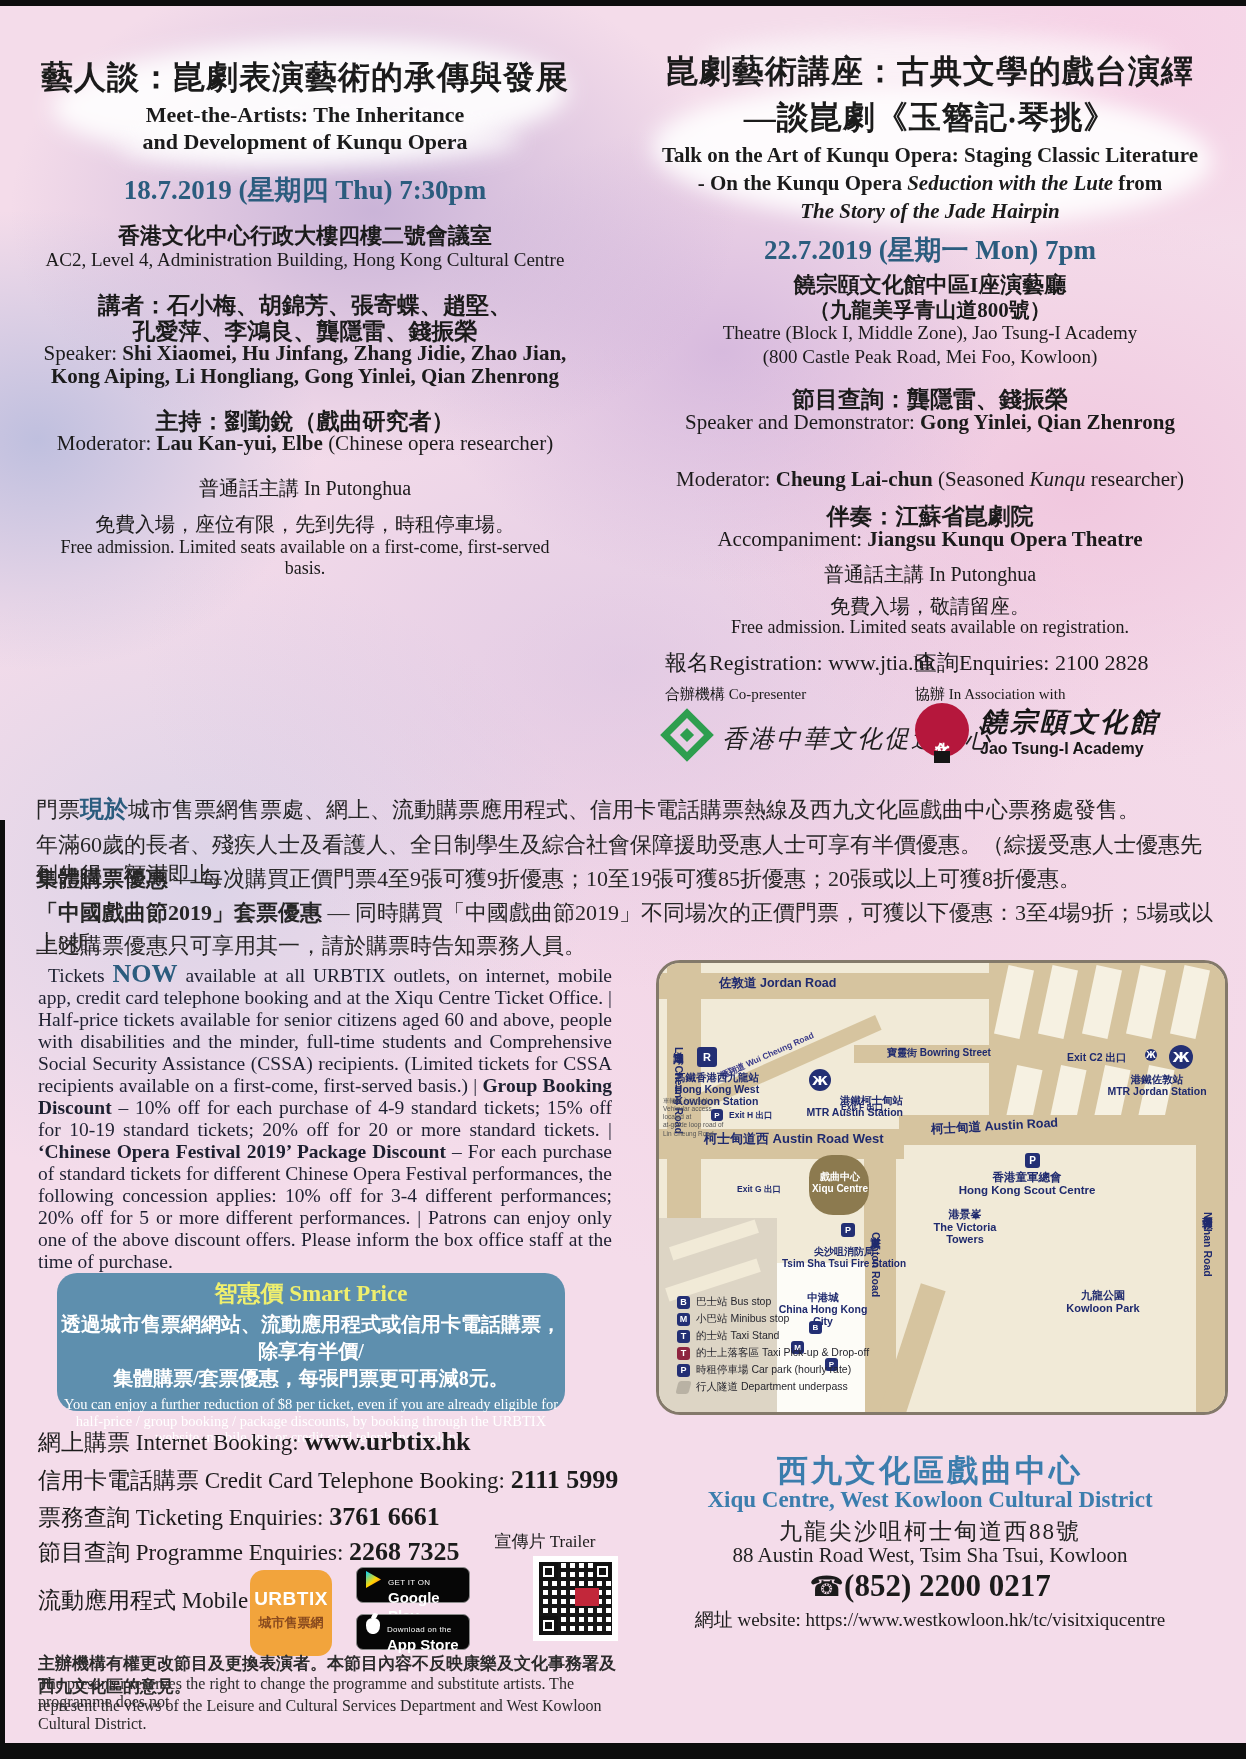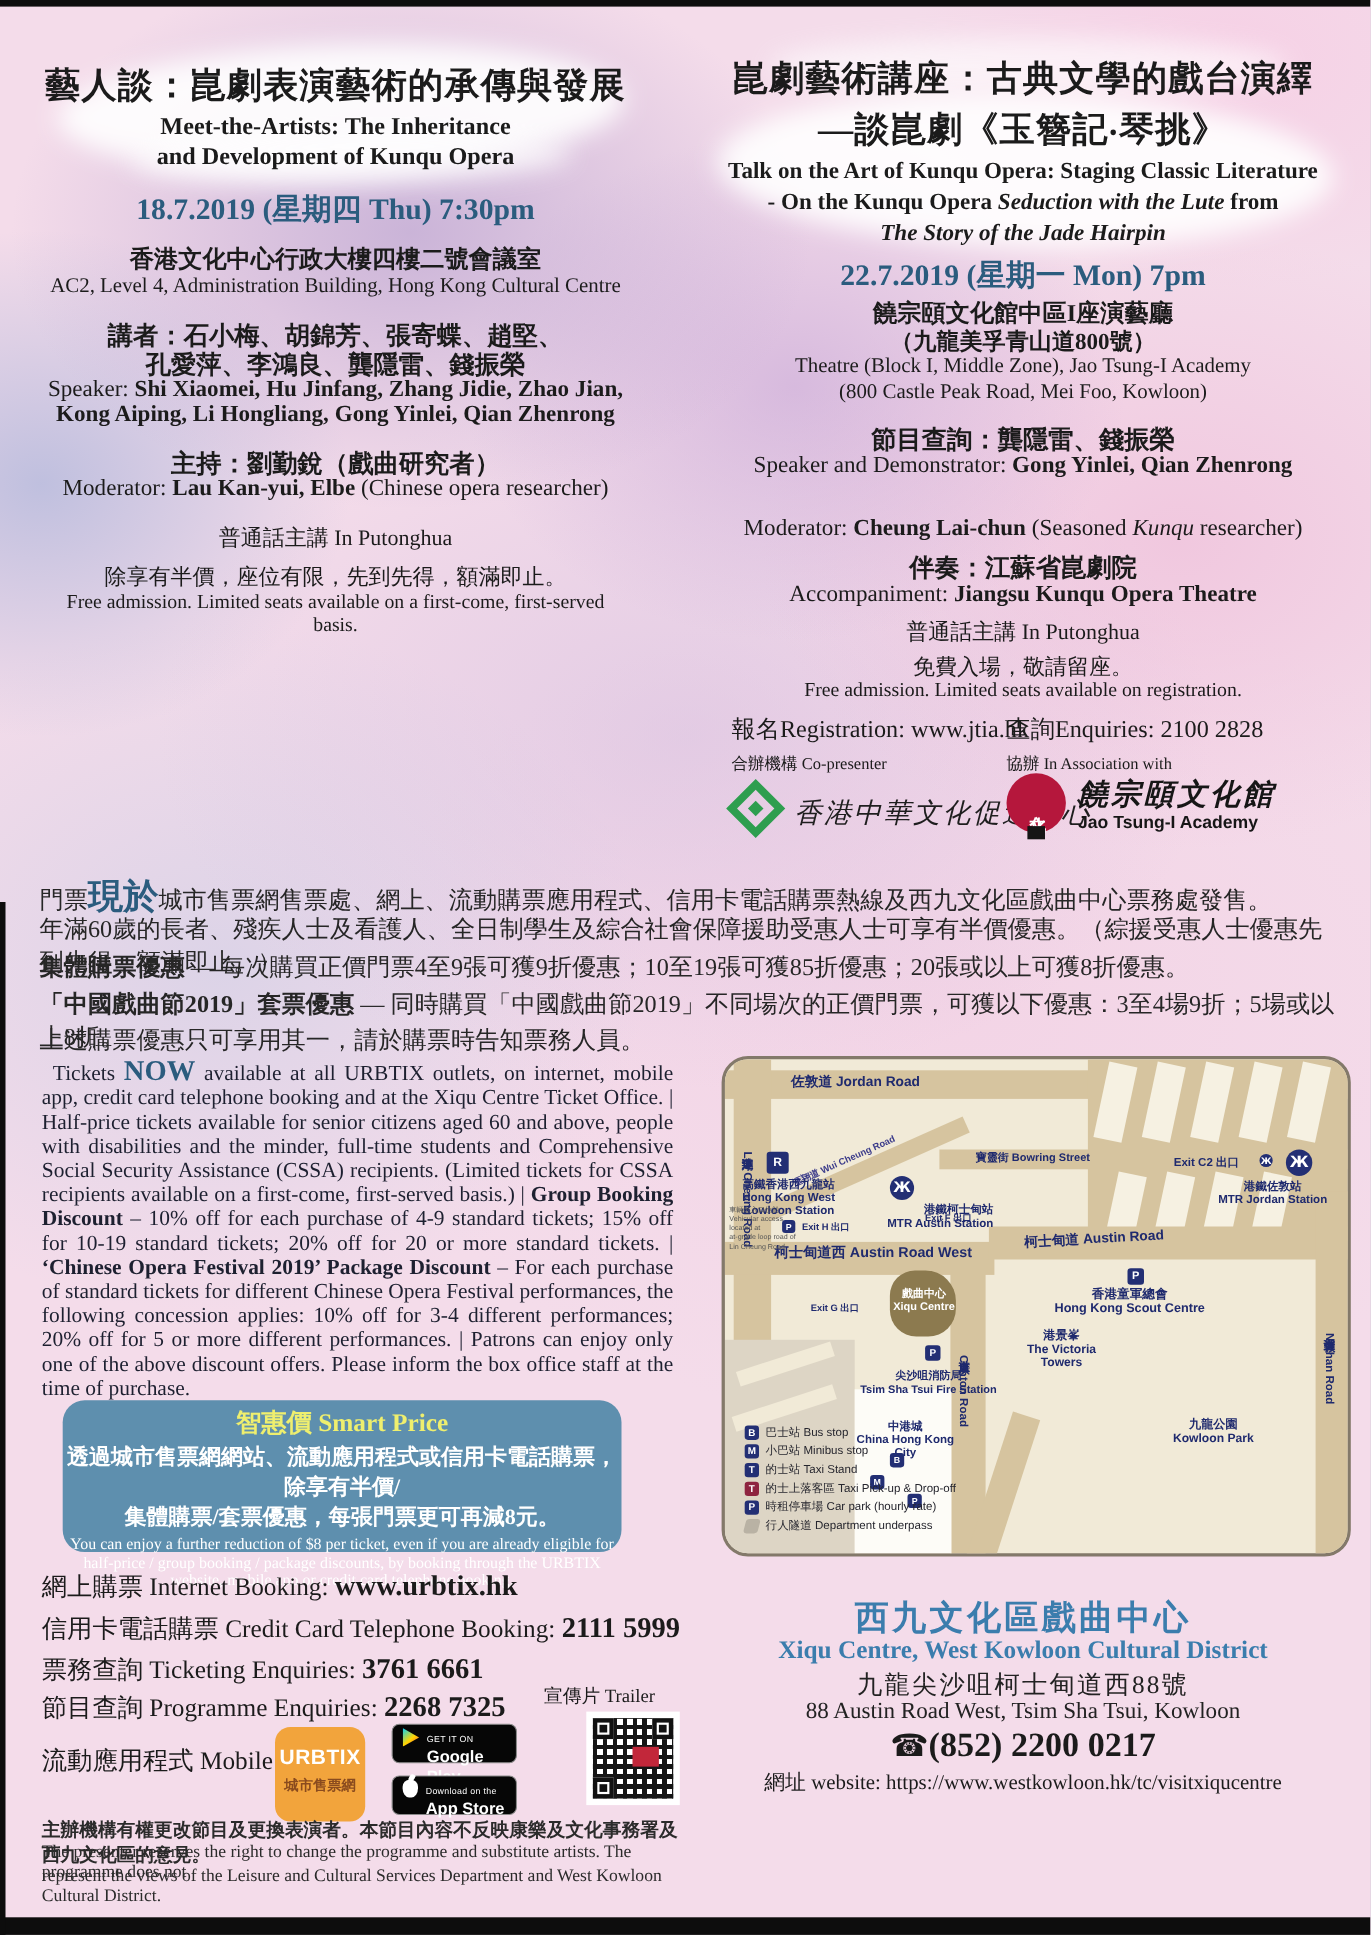--- a/index.html
+++ b/index.html
@@ -92,21 +92,21 @@
   <div class="abs ctr b teal" style="left:40px;top:172px;width:530px;font-size:27px;">18.7.2019 (星期四 Thu) 7:30pm</div>
   <div class="abs ctr" style="left:40px;top:221px;width:530px;font-size:22px;font-weight:600;text-align:center;">香港文化中心行政大樓四樓二號會議室</div>
   <div class="abs ctr" style="left:40px;top:249px;width:530px;font-size:19px;">AC2, Level 4, Administration Building, Hong Kong Cultural Centre</div>
   <div class="abs ctr b" style="left:40px;top:290px;width:530px;font-size:23px;">講者：石小梅、胡錦芳、張寄蝶、趙堅、</div>
   <div class="abs ctr b" style="left:40px;top:316px;width:530px;font-size:23px;">孔愛萍、李鴻良、龔隱雷、錢振榮</div>
   <div class="abs ctr" style="left:25px;top:341px;width:560px;font-size:21px;"><span>Speaker: </span><span class="b">Shi Xiaomei, Hu Jinfang, Zhang Jidie, Zhao Jian,</span></div>
   <div class="abs ctr b" style="left:25px;top:364px;width:560px;font-size:21px;">Kong Aiping, Li Hongliang, Gong Yinlei, Qian Zhenrong</div>
   <div class="abs ctr b" style="left:40px;top:406px;width:530px;font-size:23px;">主持：劉勤銳（戲曲研究者）</div>
   <div class="abs ctr" style="left:25px;top:431px;width:560px;font-size:21px;"><span>Moderator: </span><span class="b">Lau Kan-yui, Elbe</span><span> (Chinese opera researcher)</span></div>
   <div class="abs ctr" style="left:40px;top:475px;width:530px;font-size:20px;">普通話主講 In Putonghua</div>
-  <div class="abs ctr" style="left:40px;top:511px;width:530px;font-size:20px;">除享有半價，座位有限，先到先得，額滿即止。</div>
+  <div class="abs ctr" style="left:40px;top:511px;width:530px;font-size:20px;">免費入場，座位有限，先到先得，時租停車場。</div>
   <div class="abs ctr" style="left:40px;top:537px;width:530px;font-size:18px;">Free admission. Limited seats available on a first-come, first-served basis.</div>
 
   <div class="abs ctr b" style="left:640px;top:50px;width:580px;font-size:32px;letter-spacing:1px;">崑劇藝術講座：古典文學的戲台演繹</div>
   <div class="abs ctr b" style="left:640px;top:94px;width:580px;font-size:32px;letter-spacing:1px;">—談崑劇《玉簪記‧琴挑》</div>
   <div class="abs ctr" style="left:632px;top:143px;width:596px;font-size:21px;font-weight:600;">Talk on the Art of Kunqu Opera: Staging Classic Literature</div>
   <div class="abs ctr" style="left:640px;top:171px;width:580px;font-size:21px;font-weight:600;"><span>- On the Kunqu Opera </span><span class="i">Seduction with the Lute</span><span> from</span></div>
   <div class="abs ctr i" style="left:640px;top:199px;width:580px;font-size:21px;font-weight:600;">The Story of the Jade Hairpin</div>
   <div class="abs ctr b teal" style="left:640px;top:232px;width:580px;font-size:27px;">22.7.2019 (星期一 Mon) 7pm</div>
   <div class="abs ctr" style="left:640px;top:270px;width:580px;font-size:22px;font-weight:600;">饒宗頤文化館中區I座演藝廳</div>
   <div class="abs ctr" style="left:640px;top:296px;width:580px;font-size:21px;font-weight:600;">（九龍美孚青山道800號）</div>
@@ -129,21 +129,21 @@
       <div class="d2"></div>
     </div>
   <div class="abs" style="left:722px;top:722px;font-size:25px;letter-spacing:2px;font-style:italic;color:#1e1e1e;">香港中華文化促進中心</div>
   <div class="abs" style="left:915px;top:685px;font-size:15px;">協辦 In Association with</div>
   <div id="redlogo">
       <span class="vert" style="color:#fff;font-size:15px;font-weight:bold;">文化</span>
     </div>
   <div class="abs b i" style="left:980px;top:704px;font-size:27px;letter-spacing:3px;color:#161616;">饒宗頤文化館</div>
   <div class="abs b sans" style="left:980px;top:740px;font-size:16px;color:#161616;">Jao Tsung-I Academy</div>
 
-  <div class="abs" style="left:36px;top:793px;width:1185px;font-size:22px;color:#262626;"><span>門票</span><span class="b teal" style="font-size:32px;text-align:center;">現於</span><span>城市售票網售票處、網上、流動購票應用程式、信用卡電話購票熱線及西九文化區戲曲中心票務處發售。</span></div>
+  <div class="abs" style="left:36px;top:793px;width:1185px;font-size:22px;color:#262626;"><span>門票</span><span class="b teal" style="font-size:24px;text-align:center;">現於</span><span>城市售票網售票處、網上、流動購票應用程式、信用卡電話購票熱線及西九文化區戲曲中心票務處發售。</span></div>
   <div class="abs" style="left:36px;top:830px;width:1185px;font-size:22px;color:#262626;">年滿60歲的長者、殘疾人士及看護人、全日制學生及綜合社會保障援助受惠人士可享有半價優惠。（綜援受惠人士優惠先到先得，額滿即止。）</div>
   <div class="abs" style="left:36px;top:864px;width:1185px;font-size:22px;color:#262626;"><span class="b">集體購票優惠</span><span> — 每次購買正價門票4至9張可獲9折優惠；10至19張可獲85折優惠；20張或以上可獲8折優惠。</span></div>
   <div class="abs" style="left:36px;top:898px;width:1185px;font-size:22px;color:#262626;"><span class="b">「中國戲曲節2019」套票優惠</span><span> — 同時購買「中國戲曲節2019」不同場次的正價門票，可獲以下優惠：3至4場9折；5場或以上8折。</span></div>
   <div class="abs" style="left:36px;top:931px;width:1185px;font-size:22px;color:#262626;">上述購票優惠只可享用其一，請於購票時告知票務人員。</div>
 
   <div class="abs" style="left:38px;top:963px;width:574px;font-size:19.5px;line-height:22px;text-align:justify;color:#1d2030;text-indent:10px;">
     <span>Tickets </span><span class="b teal" style="font-size:26px;">NOW</span><span> available at all URBTIX outlets, on internet, mobile app, credit card telephone booking and at the Xiqu Centre Ticket Office. | Half-price tickets available for senior citizens aged 60 and above, people with disabilities and the minder, full-time students and Comprehensive Social Security Assistance (CSSA) recipients. (Limited tickets for CSSA recipients available on a first-come, first-served basis.) | </span><span class="b">Group Booking Discount</span><span> – 10% off for each purchase of 4-9 standard tickets; 15% off for 10-19 standard tickets; 20% off for 20 or more standard tickets. | </span><span class="b">‘Chinese Opera Festival 2019’ Package Discount</span><span> – For each purchase of standard tickets for different Chinese Opera Festival performances, the following concession applies: 10% off for 3-4 different performances; 20% off for 5 or more different performances. | Patrons can enjoy only one of the above discount offers.  Please inform the box office staff at the time of purchase.</span>
   </div>
 
   <div id="smart">

